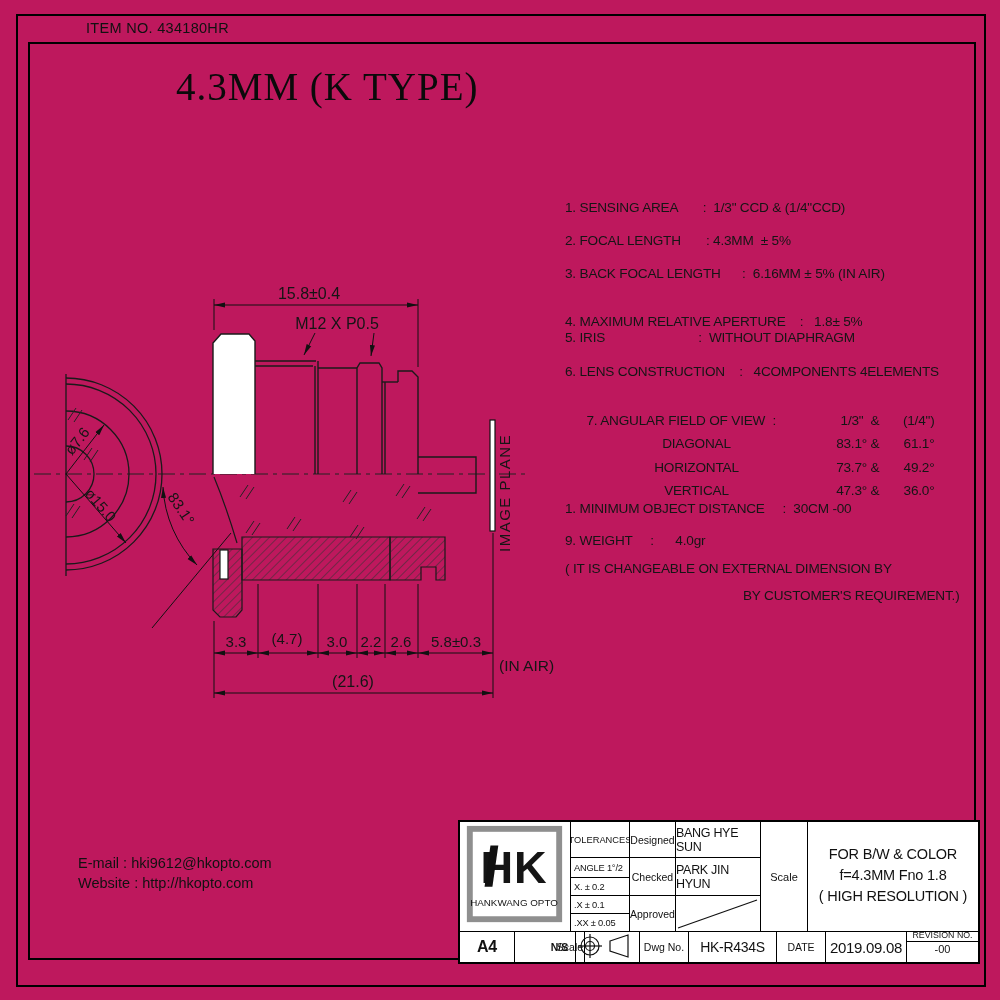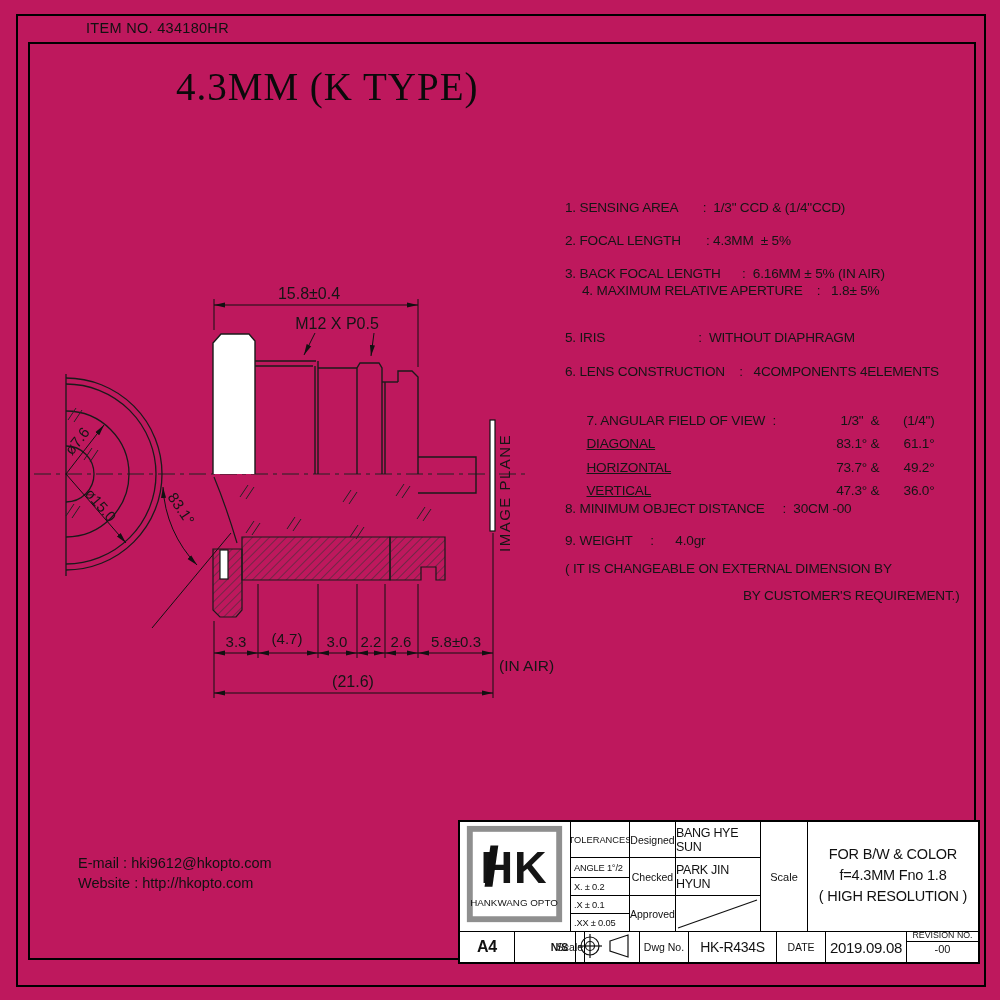--- a/index.html
+++ b/index.html
@@ -11,25 +11,25 @@
   .outer-frame { position:absolute; left:16px; top:14px; right:14px; bottom:13px; border:2px solid #000; }
   .inner-frame { position:absolute; left:28px; top:42px; right:24px; bottom:40px; border:2px solid #000; }
   .item-no { position:absolute; left:86px; top:20px; font-size:14.5px; letter-spacing:0.3px; color:#111; }
   .sheet-title {
     position:absolute; left:176px; top:64px;
     font-family:"Liberation Serif", serif; font-size:39px; letter-spacing:1px; color:#0a0a0a;
   }
   
   .specs { position:absolute; left:565px; top:200px; width:412px; height:420px; font-size:13.6px; letter-spacing:-0.2px; color:#151515; }
   .spec-line { position:absolute; left:0; white-space:pre; }
-  .sl1{top:0;} .sl2{top:33px;} .sl3{top:66px;} .sl4{top:83px;margin-left:17px;} .sl5{top:130px;} .sl6{top:164px;}
+  .sl1{top:0;} .sl2{top:33px;} .sl3{top:66px;} .sl4{top:114px;} .sl5{top:130px;} .sl6{top:164px;}
   .ang-head{top:198px;} .ang-r1{top:221px;} .ang-r2{top:245px;} .ang-r3{top:268px;}
   .sl8{top:301px;} .sl9{top:333px;} .note1{top:361px;} .note2{top:388px; left:178px;}
   .ang-row { position:absolute; white-space:pre; }
-  .ang-c1 { display:inline-block; width:220px; text-align:left;text-decoration:underline; }
+  .ang-c1 { display:inline-block; width:220px; text-align:center; }
   .ang-c1-head { display:inline-block; width:220px; text-align:left; }
   .ang-c2 { display:inline-block; width:73px; text-align:right; }
   .ang-c3 { display:inline-block; width:55px; text-align:right; }
   
   .contact { position:absolute; left:78px; top:855px; font-size:14.5px; color:#111; }
   .contact div { margin-bottom:4px; }
   
   .tb { position:absolute; left:458px; top:820px; width:518px; height:140px; border:2px solid #000; box-sizing:content-box; background:#fff; }
   .cell { position:absolute; box-sizing:border-box; border-right:1.5px solid #000; border-bottom:1.5px solid #000; overflow:hidden; }
   .lab { font-size:10.5px; display:flex; align-items:center; justify-content:center; }
@@ -181,21 +181,21 @@
     <div class="ang-row ang-r1">
       <span class="ang-c1">DIAGONAL</span><span class="ang-c2">83.1° &amp;</span><span class="ang-c3">61.1°</span>
     </div>
     <div class="ang-row ang-r2">
       <span class="ang-c1">HORIZONTAL</span><span class="ang-c2">73.7° &amp;</span><span class="ang-c3">49.2°</span>
     </div>
     <div class="ang-row ang-r3">
       <span class="ang-c1">VERTICAL</span><span class="ang-c2">47.3° &amp;</span><span class="ang-c3">36.0°</span>
     </div>
 
-    <div class="spec-line sl8">8. MINIMUM OBJECT DISTANCE     :  30CM -00</div>
+    <div class="spec-line sl8">1. MINIMUM OBJECT DISTANCE     :  30CM -00</div>
     <div class="spec-line sl9">9. WEIGHT     :      4.0gr</div>
     <div class="spec-line note1">( IT IS CHANGEABLE ON EXTERNAL DIMENSION BY</div>
     <div class="spec-line note2">BY CUSTOMER'S REQUIREMENT.)</div>
   </div>
 
   <div class="contact">
     <div>E-mail : hki9612@hkopto.com</div>
     <div>Website : http://hkopto.com</div>
   </div>
 

